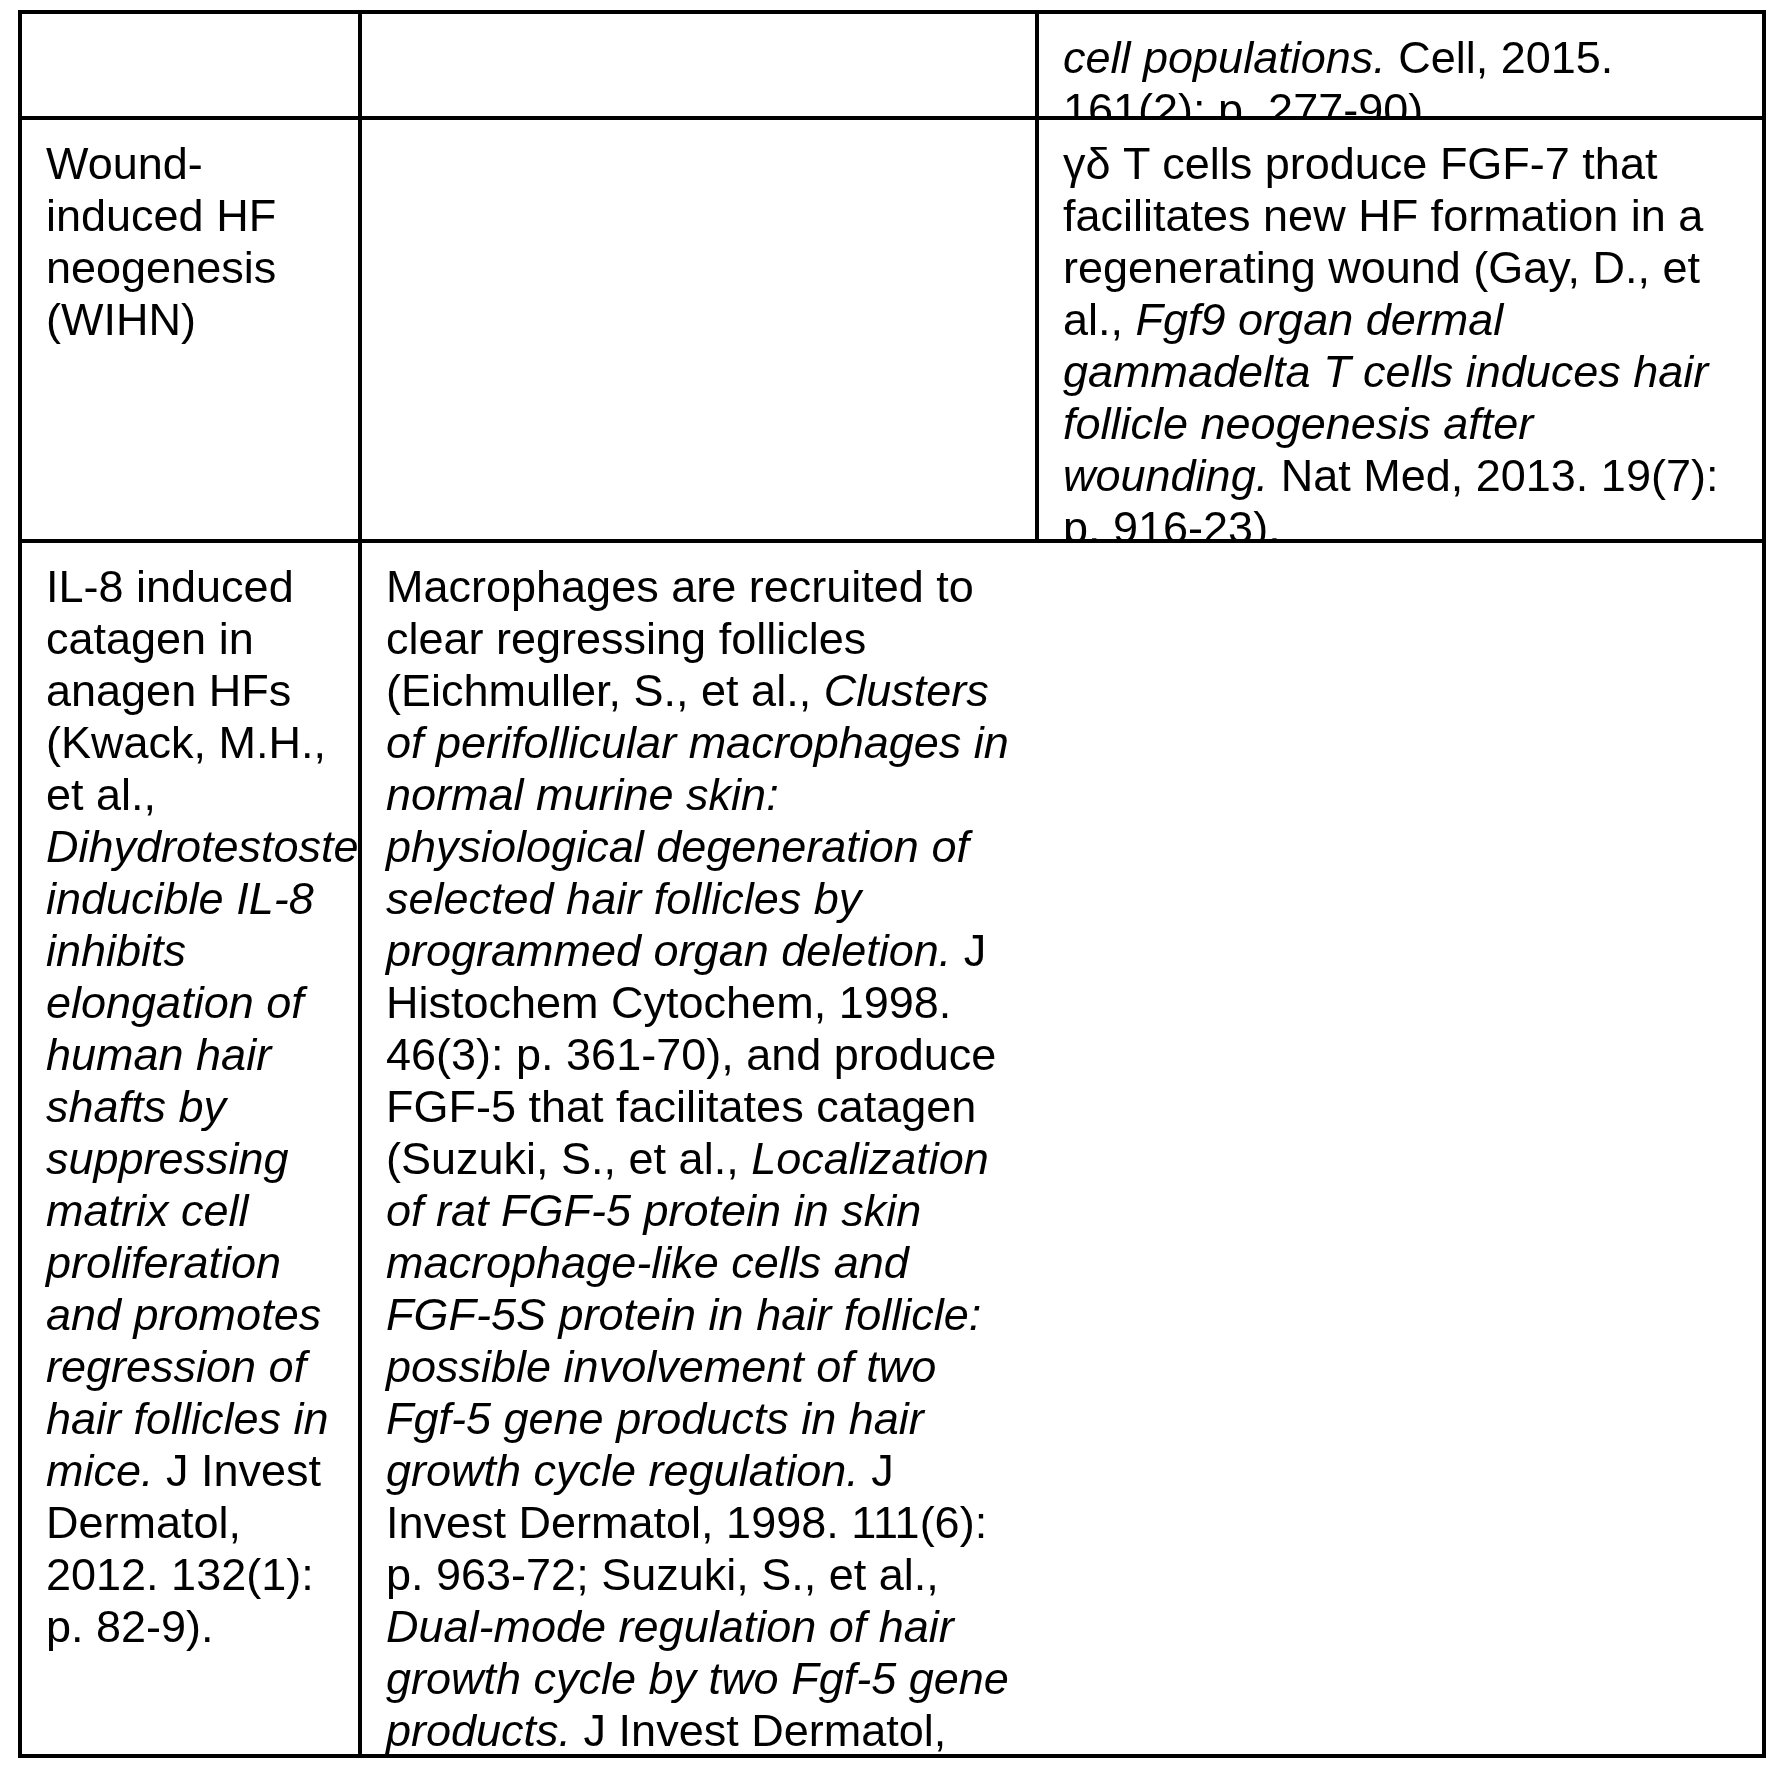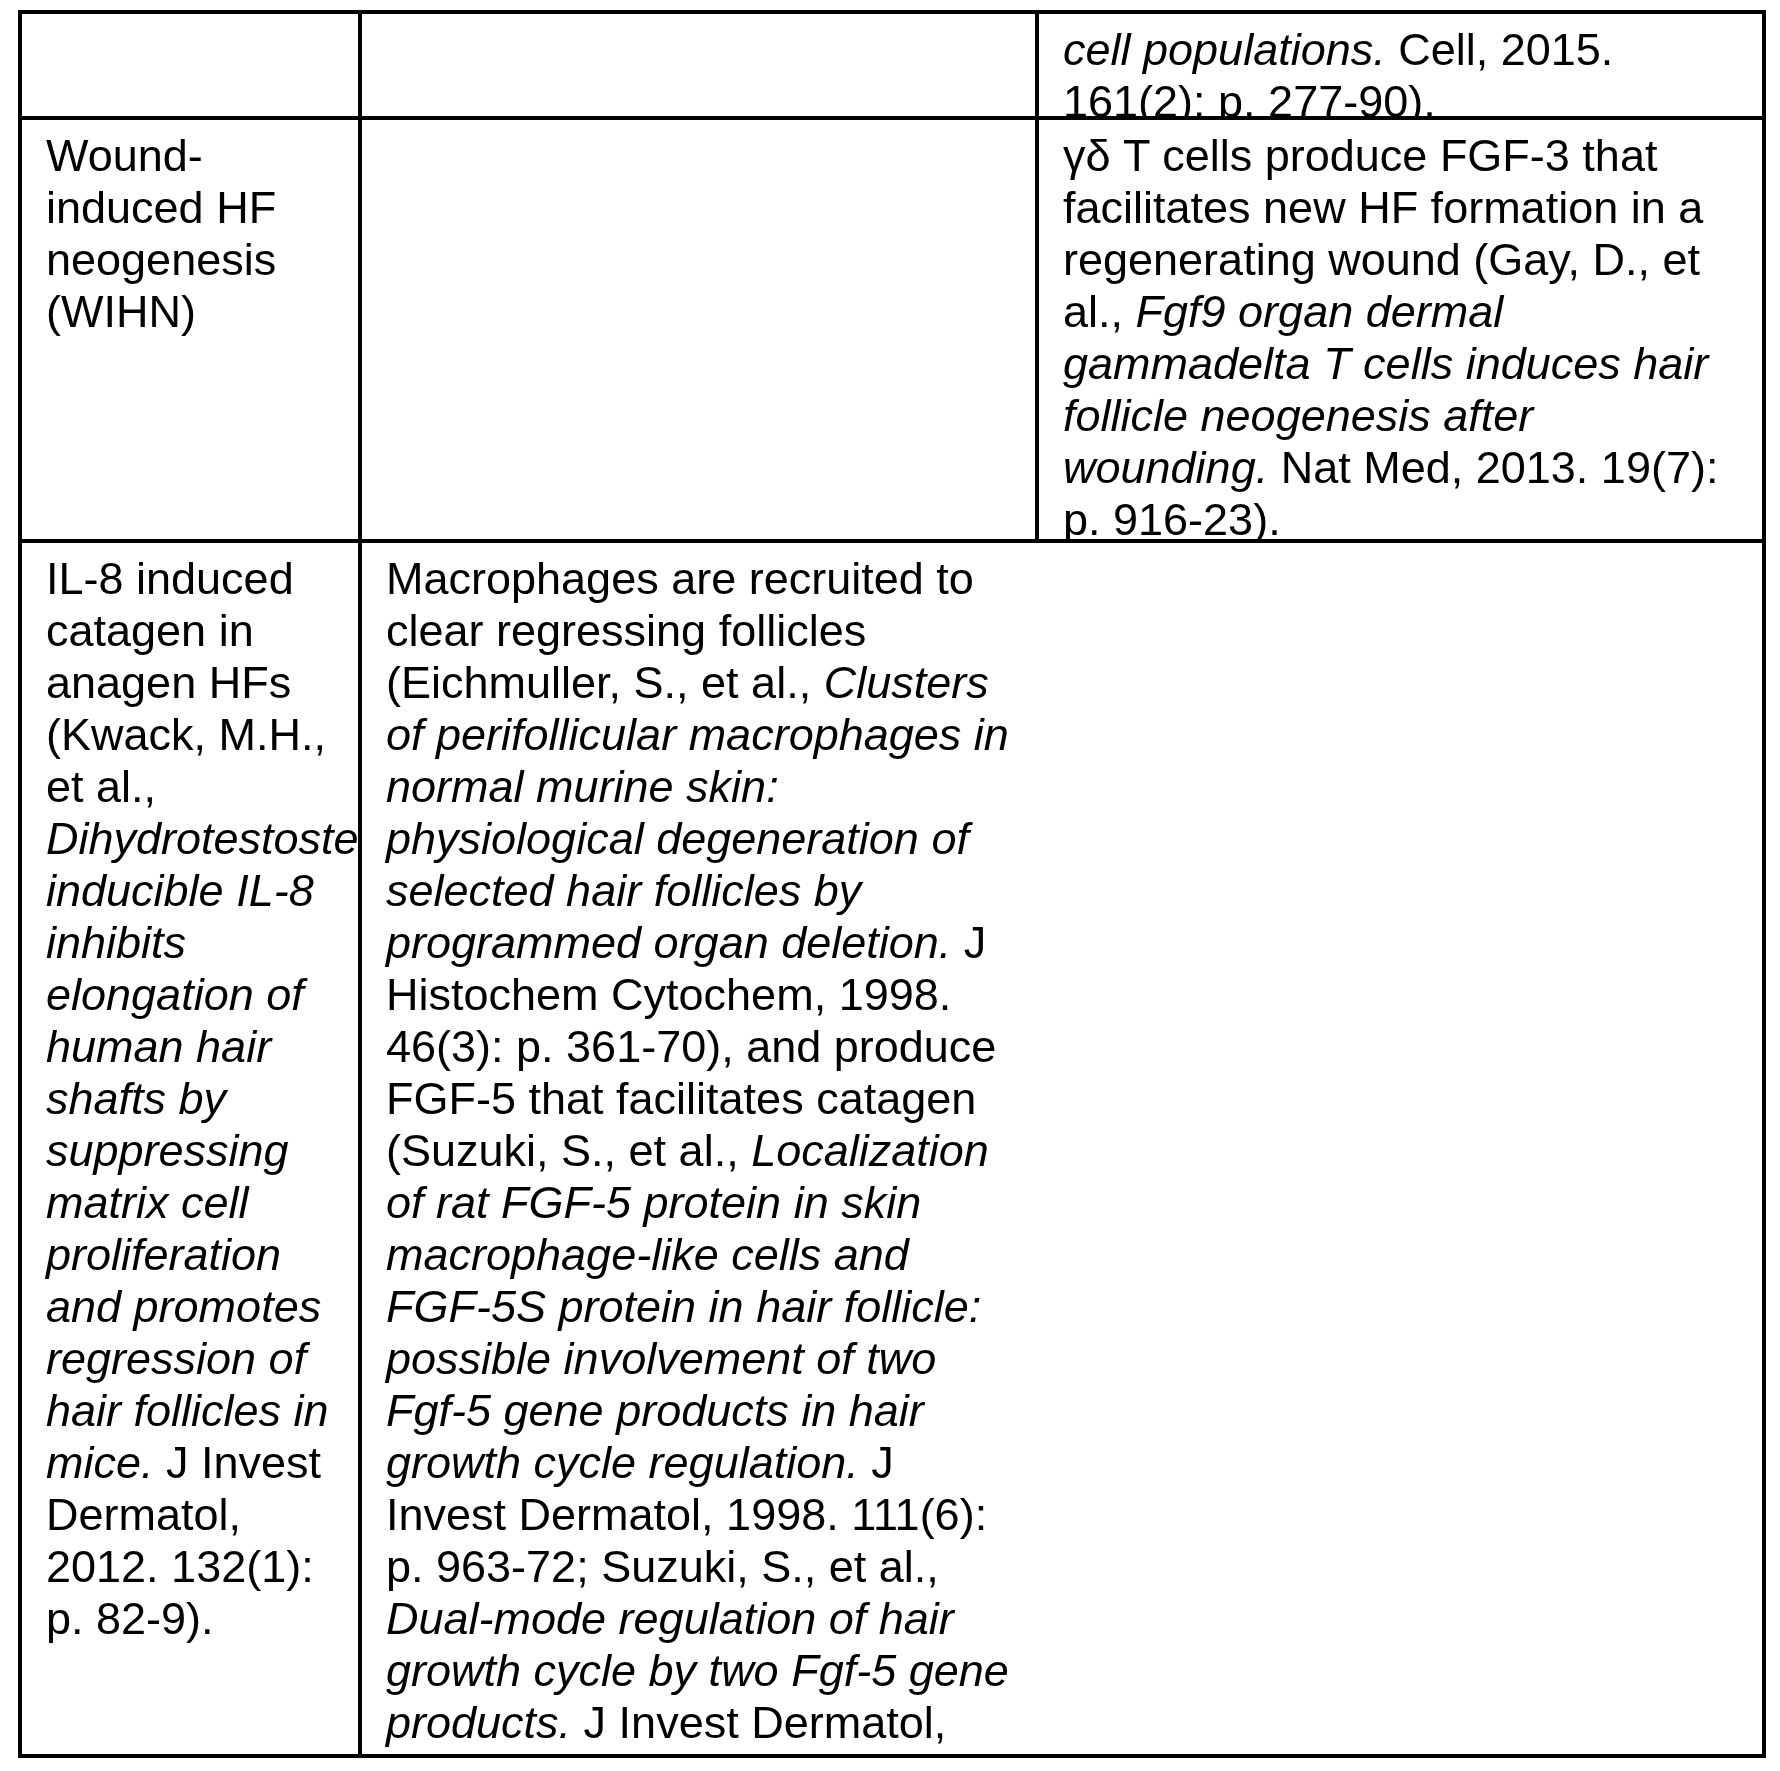--- a/index.html
+++ b/index.html
@@ -23,21 +23,21 @@
     height: 1748px;
     box-sizing: border-box;
     border: 4px solid #000000;
     display: grid;
     grid-template-columns: 340px 677px 1fr;
     grid-template-rows: 106px 423px 1fr;
     background: #ffffff;
   }
   .cell {
     box-sizing: border-box;
-    padding: 10px 14px 0 24px;
+    padding: 18px 14px 0 24px;
     font-size: 45px;
     line-height: 52px;
     letter-spacing: 0;
     word-spacing: 0;
     overflow: hidden;
   }
   .cell.b-r { border-right: 4px solid #000000; }
   .cell.b-b { border-bottom: 4px solid #000000; }
   .cell i { font-style: italic; }
   .cell span { font-style: normal; }
@@ -47,19 +47,19 @@
 
 <div class="page">
   <div class="ref-table">
 
     <div class="cell b-r b-b"></div>
     <div class="cell b-r b-b"></div>
     <div class="cell b-b"><i>cell populations.</i><span> Cell, 2015. 161(2): p. 277-90).</span></div>
 
     <div class="cell b-r b-b"><span>Wound-induced HF neogenesis (WIHN)</span></div>
     <div class="cell b-r b-b"></div>
-    <div class="cell b-b"><span>γδ T cells produce FGF-3 that facilitates new HF formation in a regenerating wound (Gay, D., et al., </span><i>Fgf9 organ dermal gammadelta T cells induces hair follicle neogenesis after wounding.</i><span> Nat Med, 2013. 19(7): p. 916-23).</span></div>
+    <div class="cell b-b"><span>γδ T cells produce FGF-7 that facilitates new HF formation in a regenerating wound (Gay, D., et al., </span><i>Fgf9 organ dermal gammadelta T cells induces hair follicle neogenesis after wounding.</i><span> Nat Med, 2013. 19(7): p. 916-23).</span></div>
 
     <div class="cell b-r"><span>IL-8 induced catagen in anagen HFs (Kwack, M.H., et al., </span><i>Dihydrotestosterone-inducible IL-8 inhibits elongation of human hair shafts by suppressing matrix cell proliferation and promotes regression of hair follicles in mice.</i><span> J Invest Dermatol, 2012. 132(1): p. 82-9).</span></div>
     <div class="cell"><span>Macrophages are recruited to clear regressing follicles (Eichmuller, S., et al., </span><i>Clusters of perifollicular macrophages in normal murine skin: physiological degeneration of selected hair follicles by programmed organ deletion.</i><span> J Histochem Cytochem, 1998. 46(3): p. 361-70), and produce FGF-5 that facilitates catagen (Suzuki, S., et al., </span><i>Localization of rat FGF-5 protein in skin macrophage-like cells and FGF-5S protein in hair follicle: possible involvement of two Fgf-5 gene products in hair growth cycle regulation.</i><span> J Invest Dermatol, 1998. 111(6): p. 963-72; Suzuki, S., et al., </span><i>Dual-mode regulation of hair growth cycle by two Fgf-5 gene products.</i><span> J Invest Dermatol, 2000. 114(3): p. 456-63). .</span></div>
 
   </div>
 </div>
 
 </body></html>

